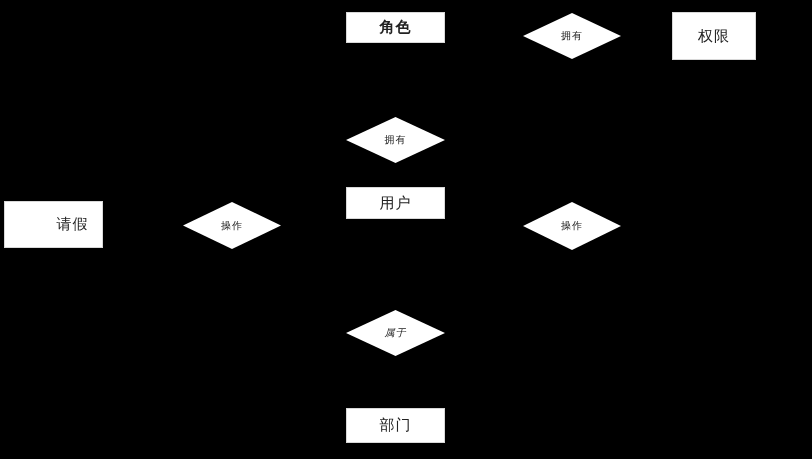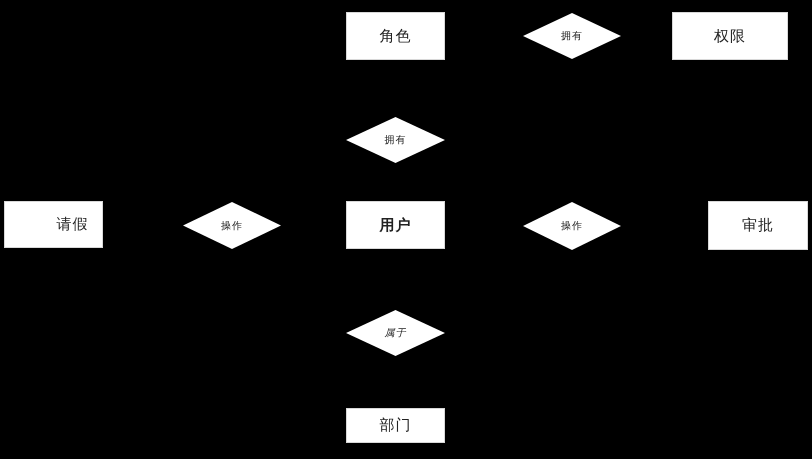--- a/index.html
+++ b/index.html
@@ -65,59 +65,56 @@
     line-height: 1;
     letter-spacing: 1px;
     white-space: nowrap;
   }
 </style>
 </head>
 <body>
 
 <div id="canvas">
 
-  <div class="node entity" style="left:346px; top:12px; width:99px; height:48px;">
+  <div class="node entity" style="left:346px; top:12px; width:99px; height:31px;font-weight:bold;">
     <span class="label">角色</span>
   </div>
 
   <div class="node relationship" style="left:523px; top:13px; width:98px; height:46px;">
     <div class="diamond-shape"></div>
     <span class="label">拥有</span>
   </div>
 
-  <div class="node entity" style="left:672px; top:12px; width:116px; height:48px;">
+  <div class="node entity" style="left:672px; top:12px; width:84px; height:48px;">
     <span class="label">权限</span>
   </div>
 
   <div class="node relationship" style="left:346px; top:117px; width:99px; height:46px;">
     <div class="diamond-shape"></div>
     <span class="label">拥有</span>
   </div>
 
   <div class="node entity" style="left:4px; top:201px; width:99px; height:47px;padding-left:38px;">
     <span class="label">请假</span>
   </div>
 
   <div class="node relationship" style="left:183px; top:202px; width:98px; height:47px;">
     <div class="diamond-shape"></div>
     <span class="label">操作</span>
   </div>
 
-  <div class="node entity" style="left:346px; top:201px; width:99px; height:48px;font-weight:bold;">
+  <div class="node entity" style="left:346px; top:187px; width:99px; height:32px;">
     <span class="label">用户</span>
   </div>
 
   <div class="node relationship" style="left:523px; top:202px; width:98px; height:48px;">
     <div class="diamond-shape"></div>
     <span class="label">操作</span>
   </div>
 
-  <div class="node entity" style="left:708px; top:201px; width:100px; height:49px;">
-    <span class="label">审批</span>
-  </div>
 
   <div class="node relationship" style="left:346px; top:310px; width:99px; height:46px;font-style:italic;">
     <div class="diamond-shape"></div>
     <span class="label">属于</span>
   </div>
 
   <div class="node entity" style="left:346px; top:408px; width:99px; height:35px;">
     <span class="label">部门</span>
   </div>
 

